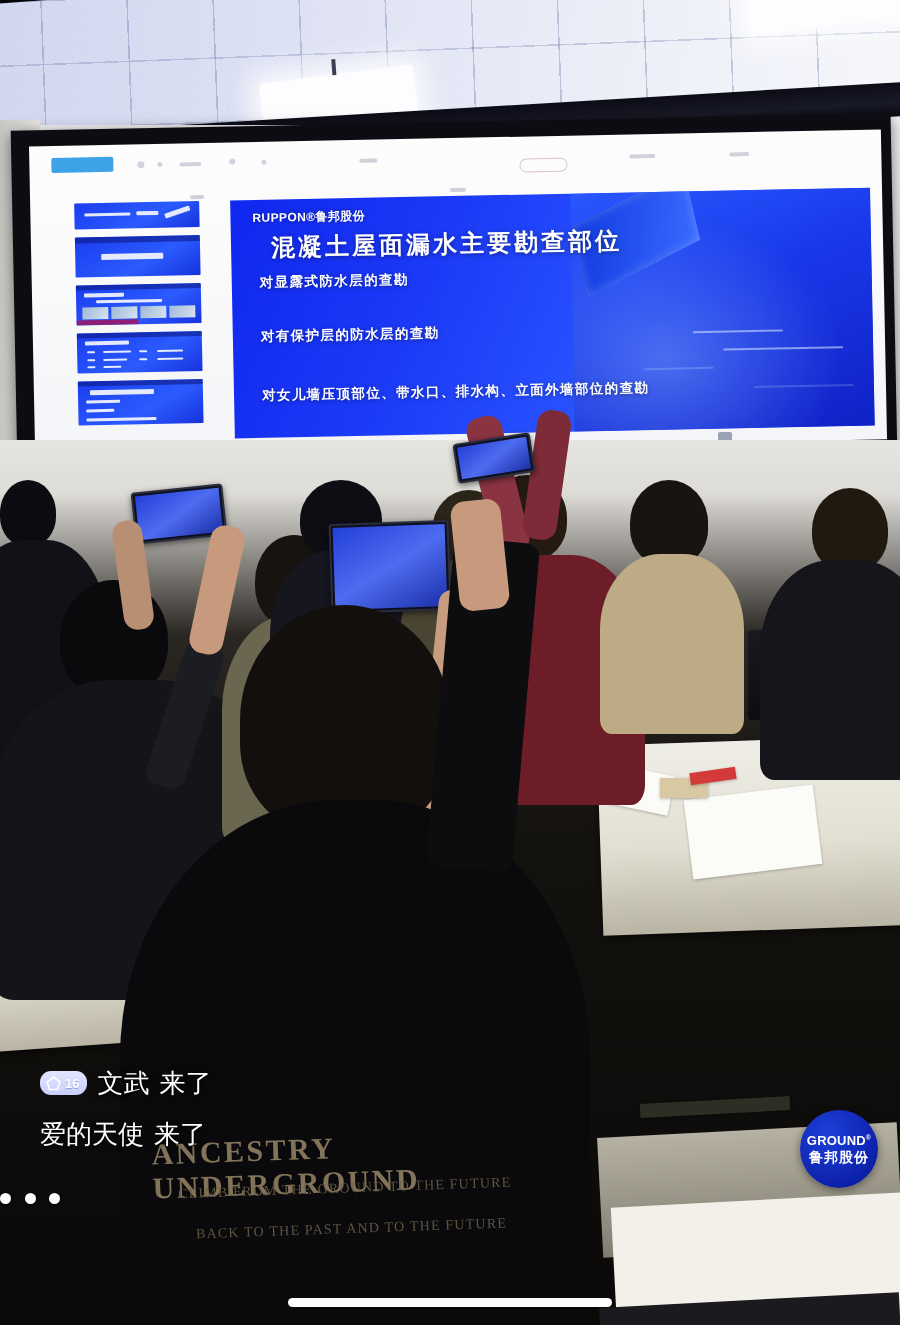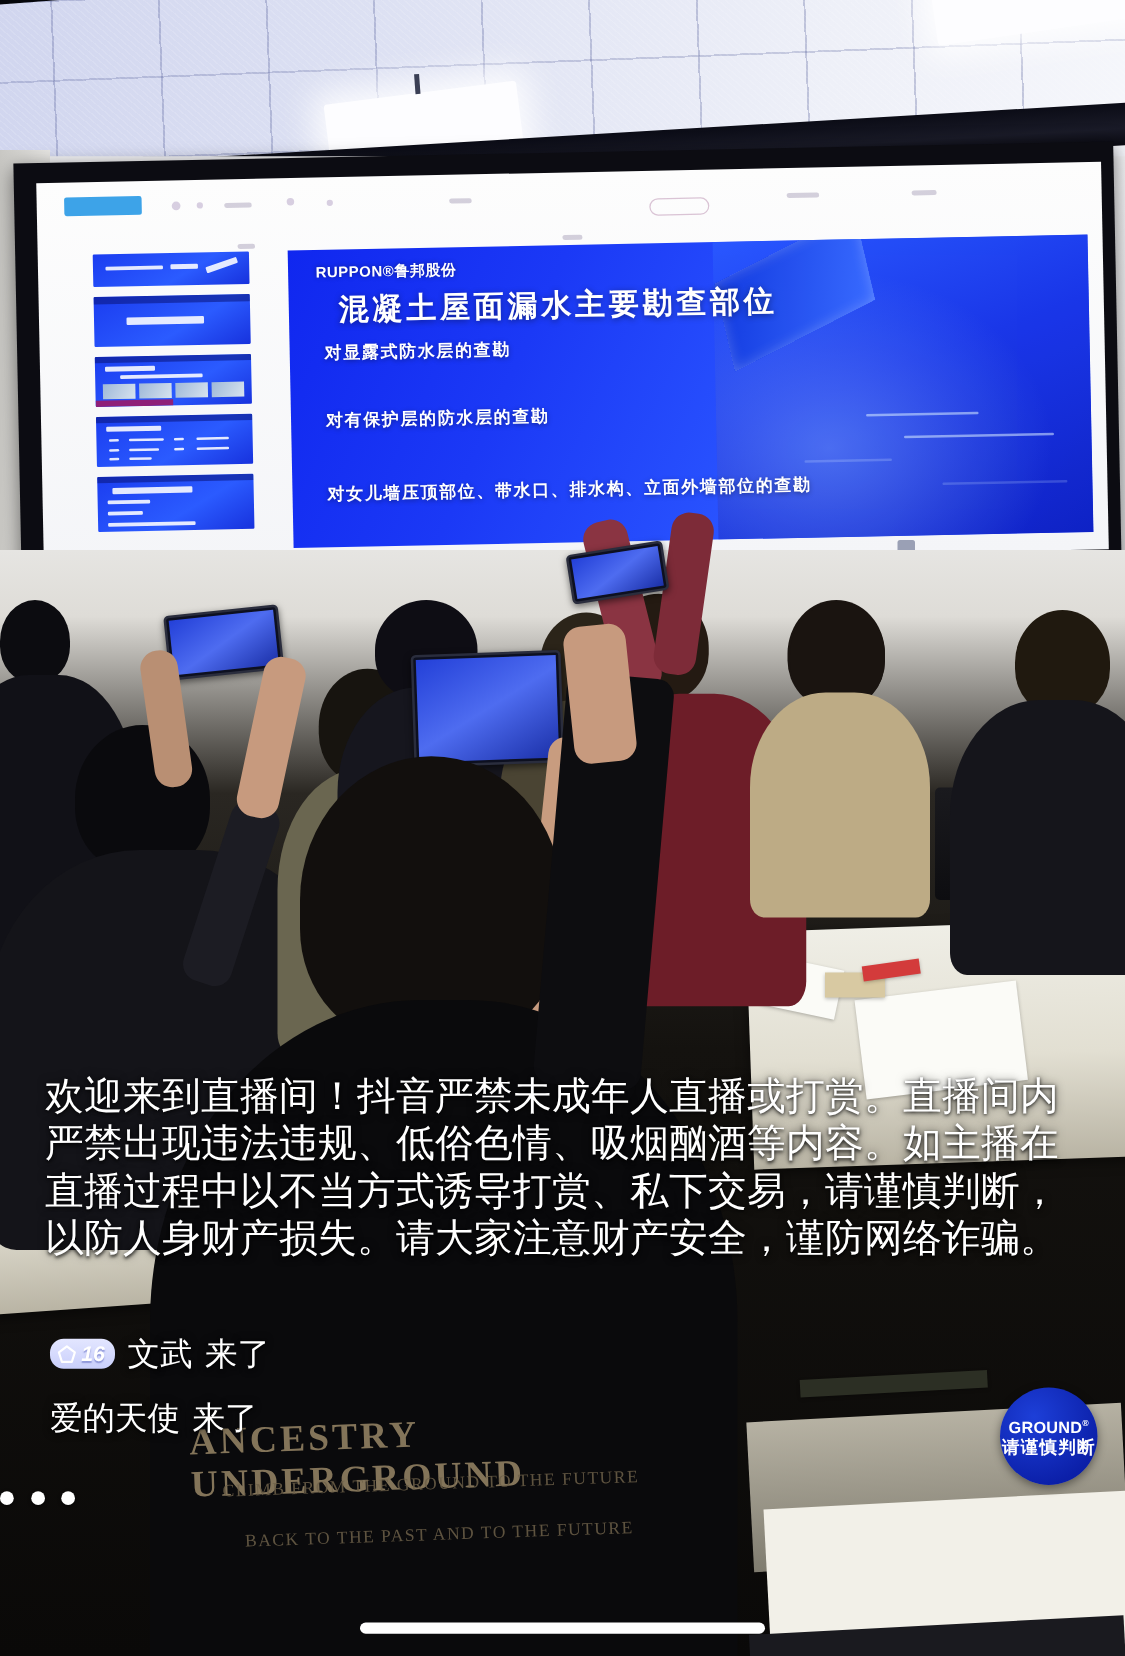--- a/index.html
+++ b/index.html
@@ -177,23 +177,22 @@
   }
   .chat-row.r1 { left:40px; top:1068px; }
   .chat-row.r2 { left:40px; top:1119px; }
 
   .level-badge {
     display:inline-flex; align-items:center; gap:3px;
     background:linear-gradient(180deg,#e3e6ff,#c9cffb);
     border-radius:11px; padding:2px 8px 2px 5px; height:24px;
   }
   .badge-num {
-    color:#fff; font-size:17px; font-weight:bold; line-height:1;
+    color:#fff; font-size:13px; font-weight:bold; line-height:1;
     text-shadow:0 1px 1px rgba(90,100,190,.55);
-    font-style:italic;
   }
 
   .bottom-bar { position:absolute; left:0; top:1185px; width:900px; height:78px; }
   .dots { left:418px; top:1205px; width:60px; height:26px; display:flex; align-items:center; justify-content:space-between; }
   .dot { width:11px; height:11px; border-radius:50%; background:#fff;
          box-shadow:0 1px 3px rgba(0,0,0,.7); }
 
   .watermark {
     position:absolute; left:800px; top:1110px; width:78px; height:78px;
     border-radius:50%;
@@ -395,21 +394,20 @@
       <div style="position:absolute;left:196px;top:780px;width:360px;color:#6d6049;font-size:14px;letter-spacing:1.2px;transform:rotate(-2deg);font-family:'Liberation Serif',serif;opacity:.85;">BACK TO THE PAST AND TO THE FUTURE</div>
 
       <div style="position:absolute;left:600px;top:690px;width:300px;height:120px;background:linear-gradient(180deg,#c9c4b4,#8d897b);transform:rotate(-3deg);opacity:.9;"></div>
       <div style="position:absolute;left:614px;top:760px;width:290px;height:130px;background:#f2f0e8;transform:rotate(-3deg);"></div>
       <div style="position:absolute;left:600px;top:860px;width:300px;height:40px;background:#1a1a1f;transform:rotate(-3deg);"></div>
     </div>
   </div>
 
   <div class="overlay">
 
-    <div class="welcome-text">欢迎来到直播间！抖音严禁未成年人直播或打赏。直播间内严禁出现违法违规、低俗色情、吸烟酗酒等内容。如主播在直播过程中以不当方式诱导打赏、私下交易，请谨慎判断，以防人身财产损失。请大家注意财产安全，谨防网络诈骗。</div>
 
     <div class="chat-row r1">
       <span class="level-badge">
         <svg width="17" height="17" viewBox="0 0 24 24">
           <polygon points="12,3 21,9.8 17.6,20.5 6.4,20.5 3,9.8" fill="none" stroke="#ffffff" stroke-width="2.4" stroke-linejoin="round"></polygon>
         </svg>
         <span class="badge-num">16</span>
       </span>
       <span>文武</span>
       <span>来了</span>
@@ -427,18 +425,18 @@
         <span class="dot"></span>
         <span class="dot"></span>
       </div>
 
     </div>
 
     <div class="watermark">
       <div class="wm-en">
         <span>GROUND</span><span class="wm-r">®</span>
       </div>
-      <div class="wm-cn">请谨慎判断</div>
+      <div class="wm-cn">鲁邦股份</div>
     </div>
 
     <div class="home-indicator"></div>
   </div>
 </div>
 
 </body></html>

